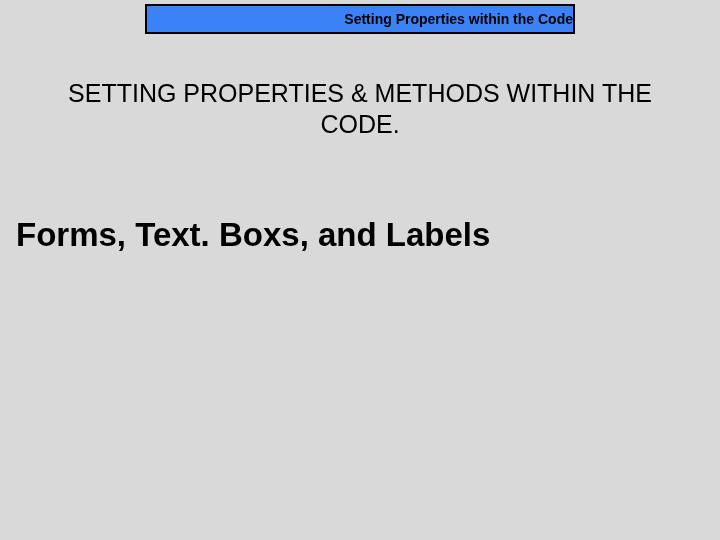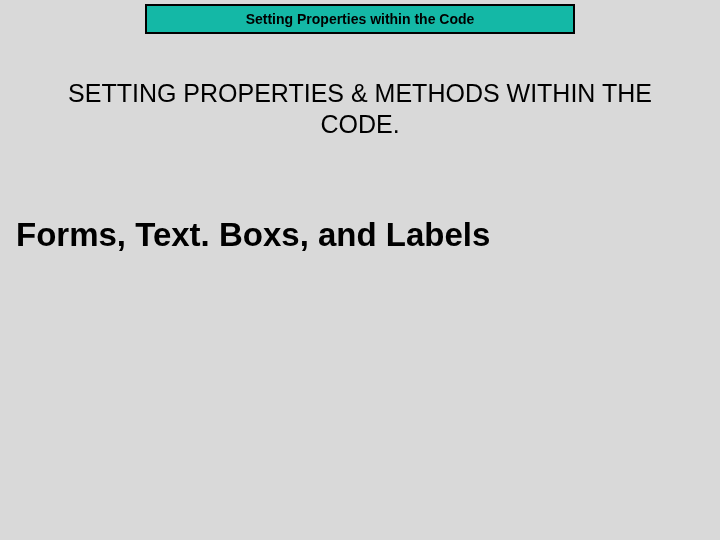--- a/index.html
+++ b/index.html
@@ -13,25 +13,25 @@
       background-color: #d9d9d9;
       font-family: Arial, Helvetica, sans-serif;
       overflow: hidden;
     }
     .title-banner {
       position: absolute;
       top: 4px;
       left: 145px;
       width: 430px;
       height: 30px;
-      background-color: #14b8a6;
+      background-color: #3b82f6;
       border: 2px solid #000000;
       display: flex;
       align-items: center;
-      justify-content: center;
+      justify-content: flex-end;
     }
     .title-banner-text {
       font-size: 14px;
       font-weight: bold;
       color: #000000;
     }
     .heading {
       position: absolute;
       top: 78px;
       left: 0;

